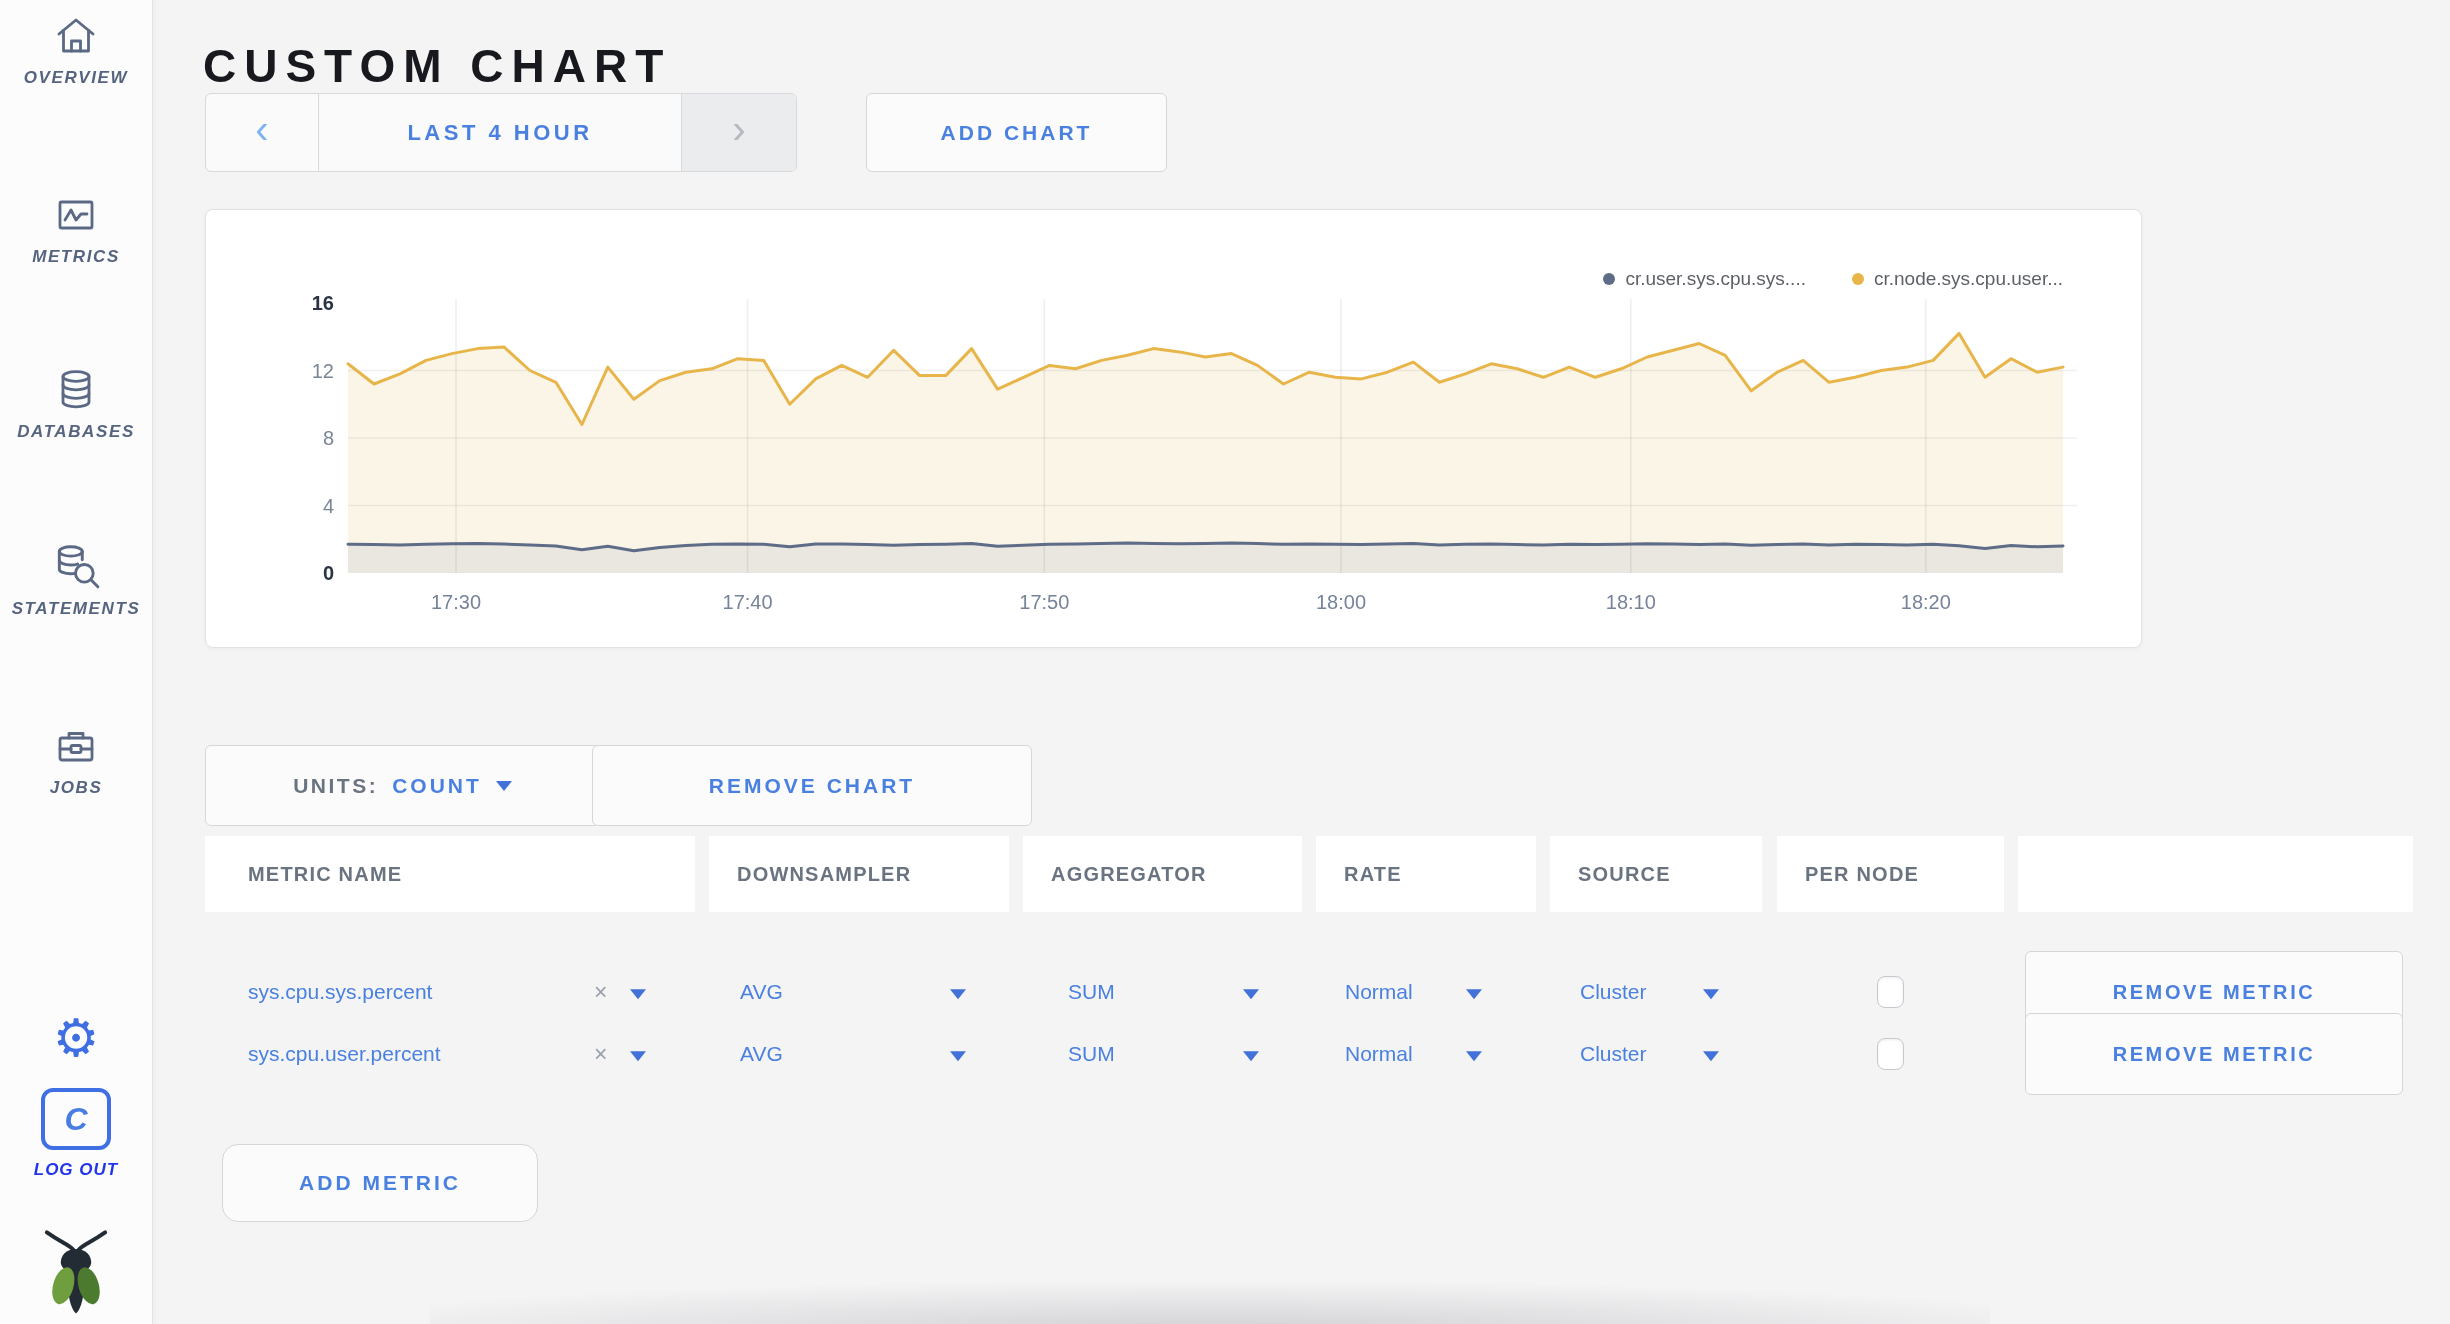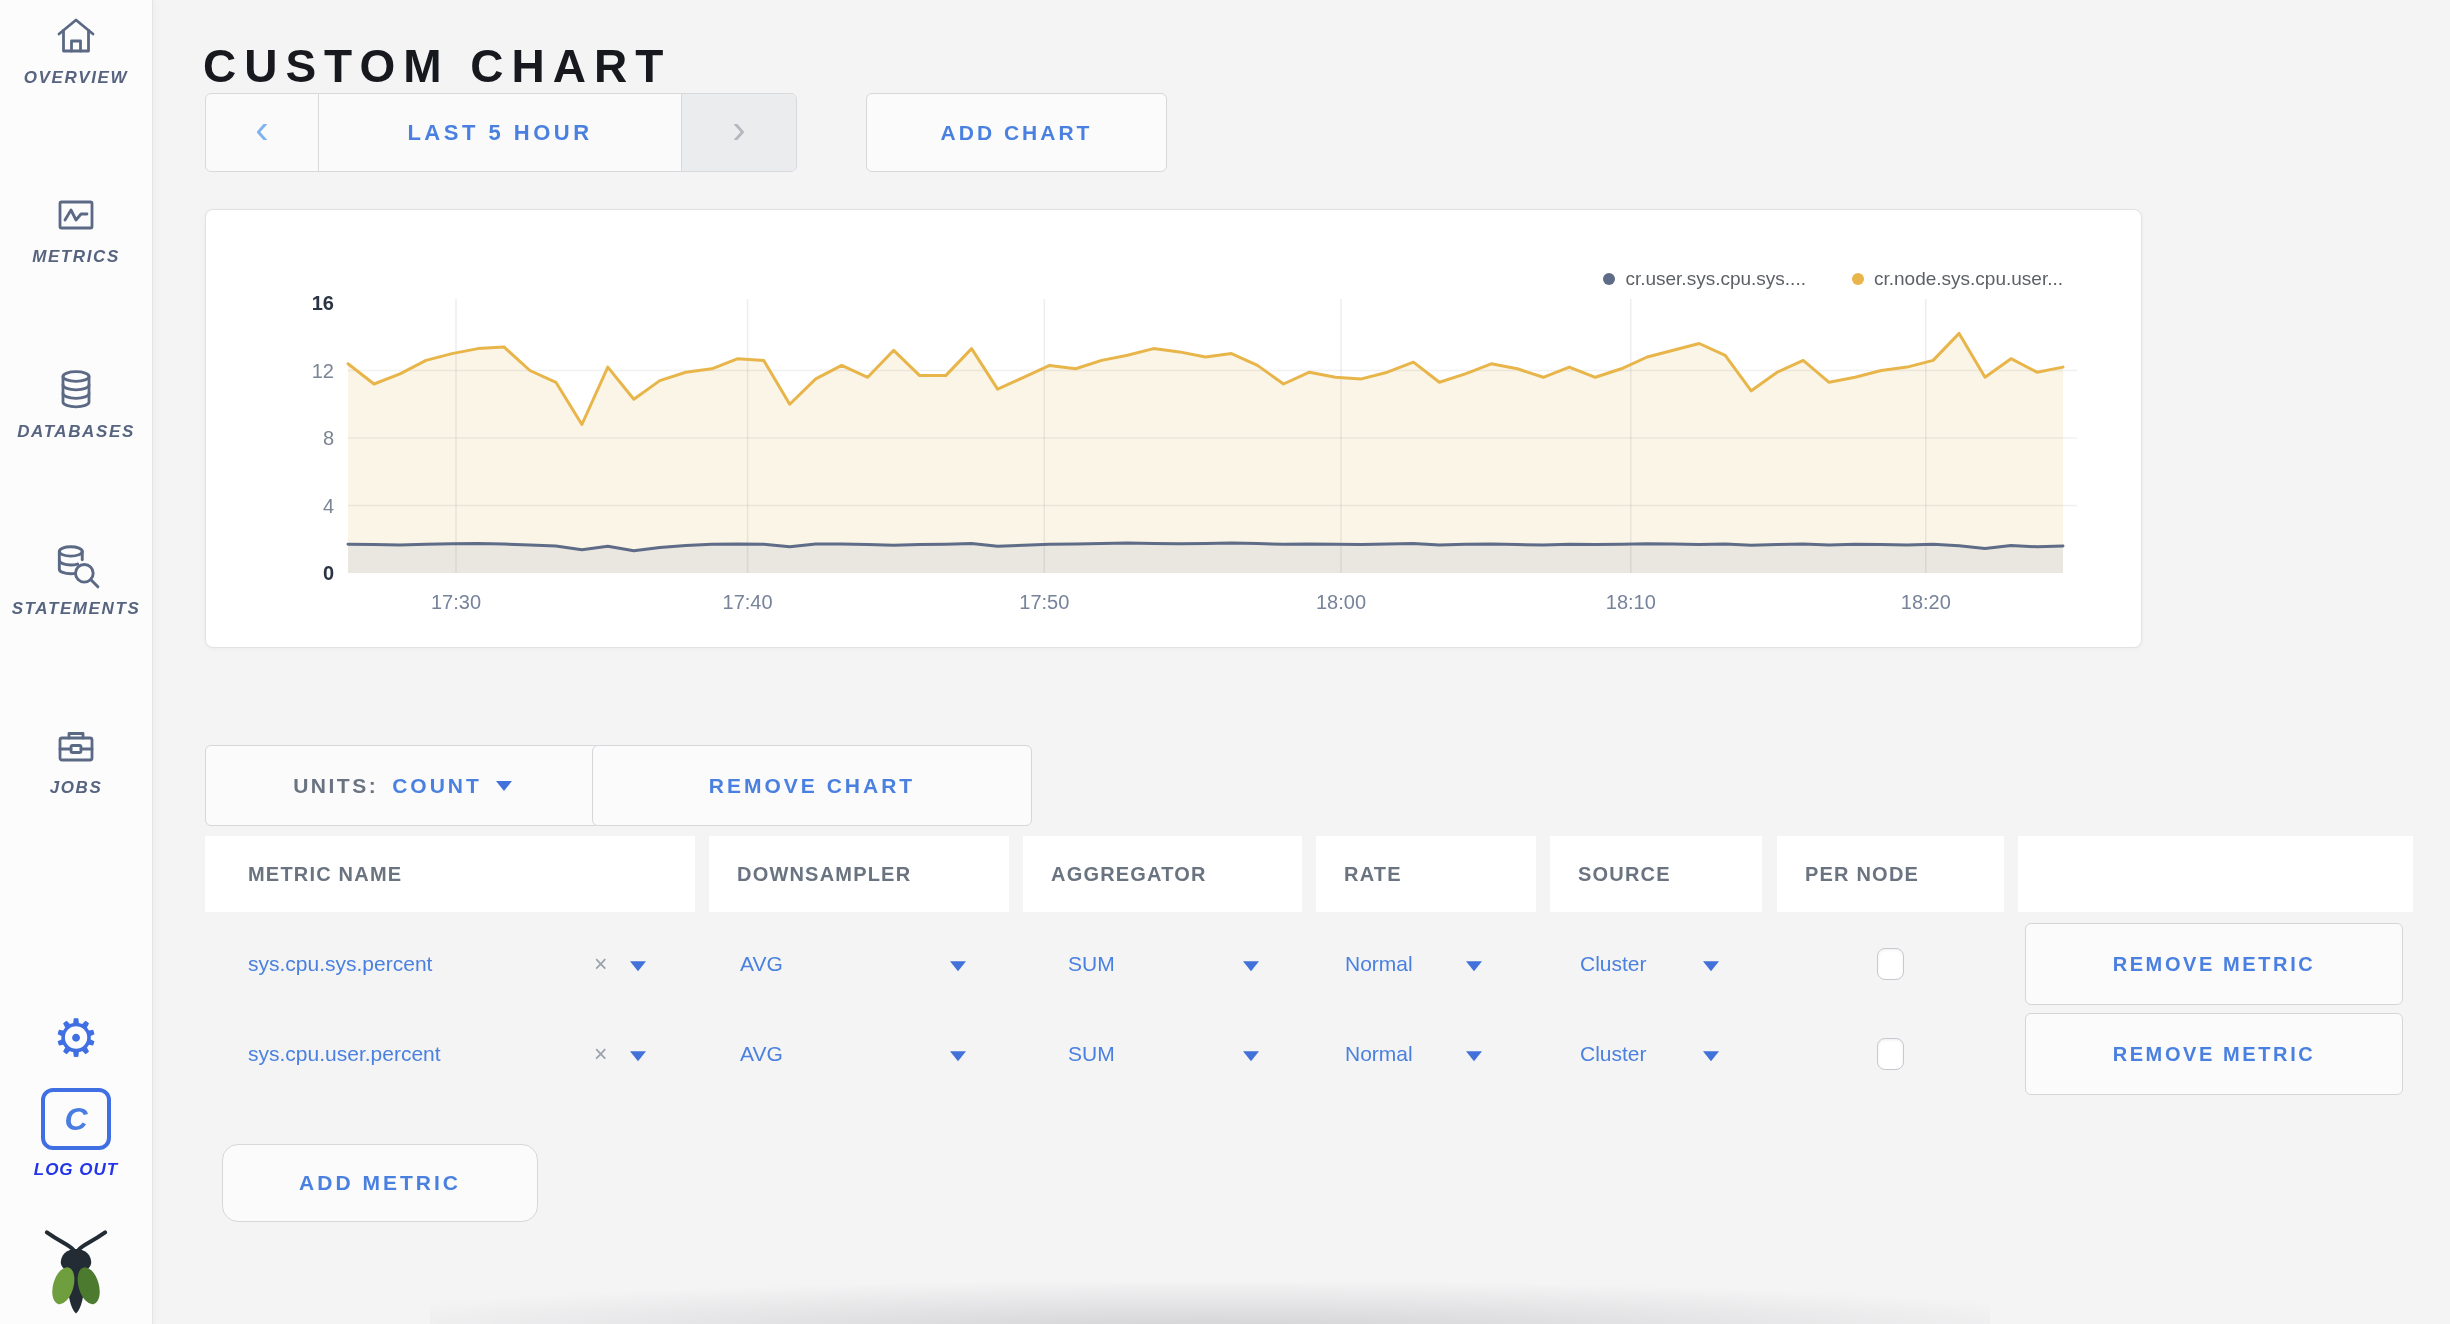--- a/index.html
+++ b/index.html
@@ -57,21 +57,21 @@
   .th{position:absolute;top:836px;height:76px;background:#ffffff;box-sizing:border-box;
     padding:27px 0 0 28px;font-size:20px;font-weight:700;letter-spacing:1.2px;color:#6a7380;}
   .th.c1{left:205px;width:490px;padding-left:43px;}
   .th.c2{left:709px;width:300px;}
   .th.c3{left:1023px;width:279px;}
   .th.c4{left:1316px;width:220px;}
   .th.c5{left:1550px;width:212px;}
   .th.c6{left:1777px;width:227px;}
   .th.c7{left:2018px;width:395px;}
   .tr{position:absolute;left:0;width:2450px;height:90px;}
-  .tr.r1{top:919px;}
+  .tr.r1{top:947px;}
   .tr.r2{top:1009px;}
   .cell{position:absolute;top:50%;transform:translateY(-50%);font-size:21px;color:#4a80df;white-space:nowrap;}
   .cell.clickable{cursor:pointer;}
   .cell-tri{position:absolute;top:50%;transform:translateY(-38%);cursor:pointer;}
   .m-name{left:248px;}
   .m-clear{left:594px;color:#9aa1aa;font-size:23px;cursor:pointer;}
   .t1{left:630px;} .t2{left:950px;} .t3{left:1243px;} .t4{left:1466px;} .t5{left:1703px;}
   .v-down{left:740px;} .v-agg{left:1068px;} .v-rate{left:1345px;} .v-src{left:1580px;}
   .pn-box{position:absolute;left:1877px;top:50%;transform:translateY(-50%);width:25px;height:30px;
     border:1.5px solid #c6c9cf;border-radius:8px;background:#fff;
@@ -175,21 +175,21 @@
       </span>
     </div>
   </aside>
 
   <h1 class="page-title">CUSTOM CHART</h1>
 
   <div class="timepicker">
     <div class="tp-prev">
       <span>‹</span>
     </div>
-    <div class="tp-label">LAST 5 HOUR</div>
+    <div class="tp-label">LAST 4 HOUR</div>
     <div class="tp-next">
       <span>›</span>
     </div>
   </div>
 
   <div class="btn add-chart">ADD CHART</div>
 
   <section class="chart-card">
     <svg class="chart-svg" width="1935" height="437" viewBox="0 0 1935 437">
         <polygon points="142,363 142.0,153.8 168.0,174.0 194.0,163.9 220.0,150.4 245.9,143.6 271.9,138.6 297.9,136.9 323.9,160.5 349.9,172.3 375.9,214.5 401.8,157.1 427.8,189.2 453.8,170.6 479.8,162.2 505.8,158.8 531.8,148.7 557.8,150.4 583.7,194.3 609.7,168.9 635.7,155.4 661.7,167.3 687.7,140.3 713.7,165.6 739.7,165.6 765.6,138.6 791.6,179.1 817.6,167.3 843.6,155.4 869.6,158.8 895.6,150.4 921.5,145.3 947.5,138.6 973.5,141.9 999.5,147.0 1025.5,143.6 1051.5,155.4 1077.5,174.0 1103.4,162.2 1129.4,167.3 1155.4,168.9 1181.4,162.2 1207.4,152.1 1233.4,172.3 1259.3,163.9 1285.3,153.8 1311.3,158.8 1337.3,167.3 1363.3,157.1 1389.3,167.3 1415.3,158.8 1441.2,147.0 1467.2,140.3 1493.2,133.5 1519.2,145.3 1545.2,180.8 1571.2,162.2 1597.2,150.4 1623.1,172.3 1649.1,167.3 1675.1,160.5 1701.1,157.1 1727.1,150.4 1753.1,123.4 1779.0,167.3 1805.0,148.7 1831.0,162.2 1857.0,157.1 1857,363" fill="#faf5e6" stroke="none"></polygon>

